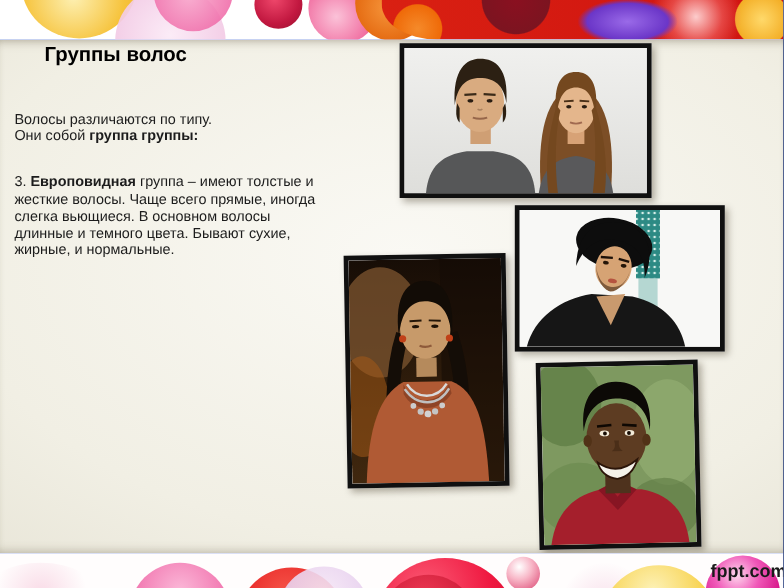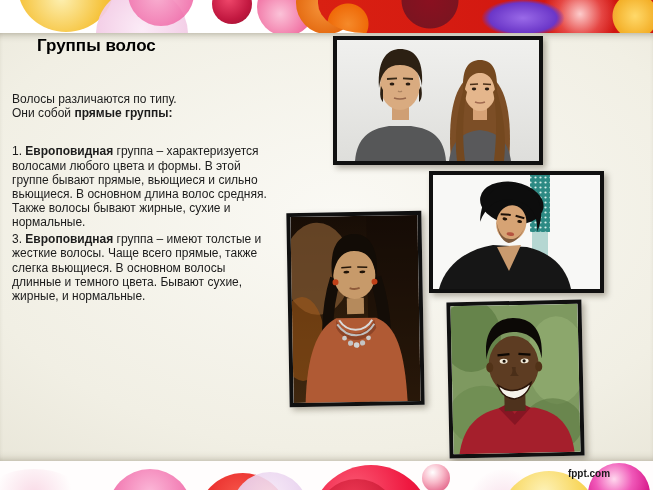--- a/index.html
+++ b/index.html
@@ -34,22 +34,22 @@
   .bb-pink{left:108px;top:8px;width:84px;height:84px;background:radial-gradient(circle at 50% 28%,#fbb8d8,#f27ab2 50%,#e8509a 80%);}
   .bb-red-left{left:198px;top:12px;width:90px;height:90px;background:radial-gradient(circle at 45% 25%,#f6564a,#e51d20 55%,#c60f16 85%);}
   .bb-lavender{left:232px;top:11px;width:76px;height:76px;background:radial-gradient(circle at 50% 30%,#f6e8f6,#e2c8ec 70%);opacity:.9;}
   .bb-bigred{left:310px;top:4px;width:122px;height:122px;background:radial-gradient(circle at 36% 22%,#fb5a74,#ef1840 45%,#d01030 78%);}
   .bb-innerred{left:316px;top:18px;width:82px;height:82px;background:radial-gradient(circle at 45% 28%,#ee3450,#b80e28 75%);opacity:.85;}
   .bb-gloss{left:422px;top:3px;width:28px;height:28px;background:radial-gradient(circle at 38% 30%,#ffffff,#f8b8c8 40%,#e87898 72%,#d8587c 95%);}
   .bb-haze-mid{left:468px;top:8px;width:72px;height:72px;background:radial-gradient(circle,rgba(246,215,230,.8),rgba(246,215,230,0) 72%);}
   .bb-yellow{left:500px;top:10px;width:98px;height:98px;background:radial-gradient(circle at 45% 22%,#fdf2b8,#f8d558 42%,#edb428 78%);}
   .bb-magenta{left:588px;top:2px;width:62px;height:62px;background:radial-gradient(circle at 42% 26%,#ffd8ee,#f058b8 32%,var(--accent-magenta,#d81b8c) 62%,#8e0e5e 95%);}
   .watermark{
-    position:absolute;left:560px;top:7px;width:58px;text-align:center;
-    font-size:10px;font-weight:bold;color:var(--watermark-text,#1a1a1a);letter-spacing:0;
+    position:absolute;left:592px;top:7px;width:58px;text-align:center;
+    font-size:15px;font-weight:bold;color:var(--watermark-text,#1a1a1a);letter-spacing:0;
   }
   
   .content{
     position:absolute;top:33px;left:0;right:0;bottom:29px;z-index:1;
     background:radial-gradient(ellipse 120% 115% at 52% 42%,var(--slide-bg-center,#faf9f4) 0%,#f1efe4 48%,var(--slide-bg-edge,#dcd8c7) 100%);
     box-shadow:inset 0 7px 9px -7px rgba(90,80,55,.55), inset 0 -7px 9px -7px rgba(90,80,55,.45);
   }
   .page-title{
     position:absolute;left:37px;top:3px;margin:0;
     font-size:17px;font-weight:bold;color:var(--title,#000);
@@ -85,26 +85,25 @@
     <div class="bub tb-crimson"></div>
     <div class="bub tb-pink2"></div>
     <div class="bub tb-orange"></div>
     <div class="red-mass"></div>
   </div>
 
   <div class="content">
     <h1 class="page-title">Группы волос</h1>
 
     <div class="body-text">
-      <p class="intro"><span>Волосы различаются по типу.</span><br><span>Они собой </span><b>прямые группы:</b></p>
-
-      <p class="para"><span>1. </span><b>Европовидная</b><span> группа – характеризуется волосами любого цвета и формы. В этой группе бывают прямые, вьющиеся и сильно вьющиеся. В основном длина волос средняя. Также волосы бывают жирные, сухие и нормальные.</span></p>
-
-
-      <p class="para"><span>3. </span><b>Европовидная</b><span> группа – имеют толстые и жесткие волосы. Чаще всего прямые, также слегка вьющиеся. В основном волосы длинные и темного цвета. Бывают сухие, жирные, и нормальные.</span></p>
+      <p class="intro"><span>Волосы различаются по типу.</span><br><span>Они собой </span><b>группа группы:</b></p>
+
+
+
+      <p class="para"><span>3. </span><b>Европовидная</b><span> группа – имеют толстые и жесткие волосы. Чаще всего прямые, иногда слегка вьющиеся. В основном волосы длинные и темного цвета. Бывают сухие, жирные, и нормальные.</span></p>
 
     </div>
 
     <figure class="photo photo-european">
       <svg width="202" height="121" viewBox="0 0 202 121">
         <defs>
           <linearGradient id="p1bg" x1="0" y1="0" x2="0" y2="1">
             <stop offset="0" stop-color="#f0f0ee"></stop>
               <stop offset="1" stop-color="#dededb"></stop>
           </linearGradient>

